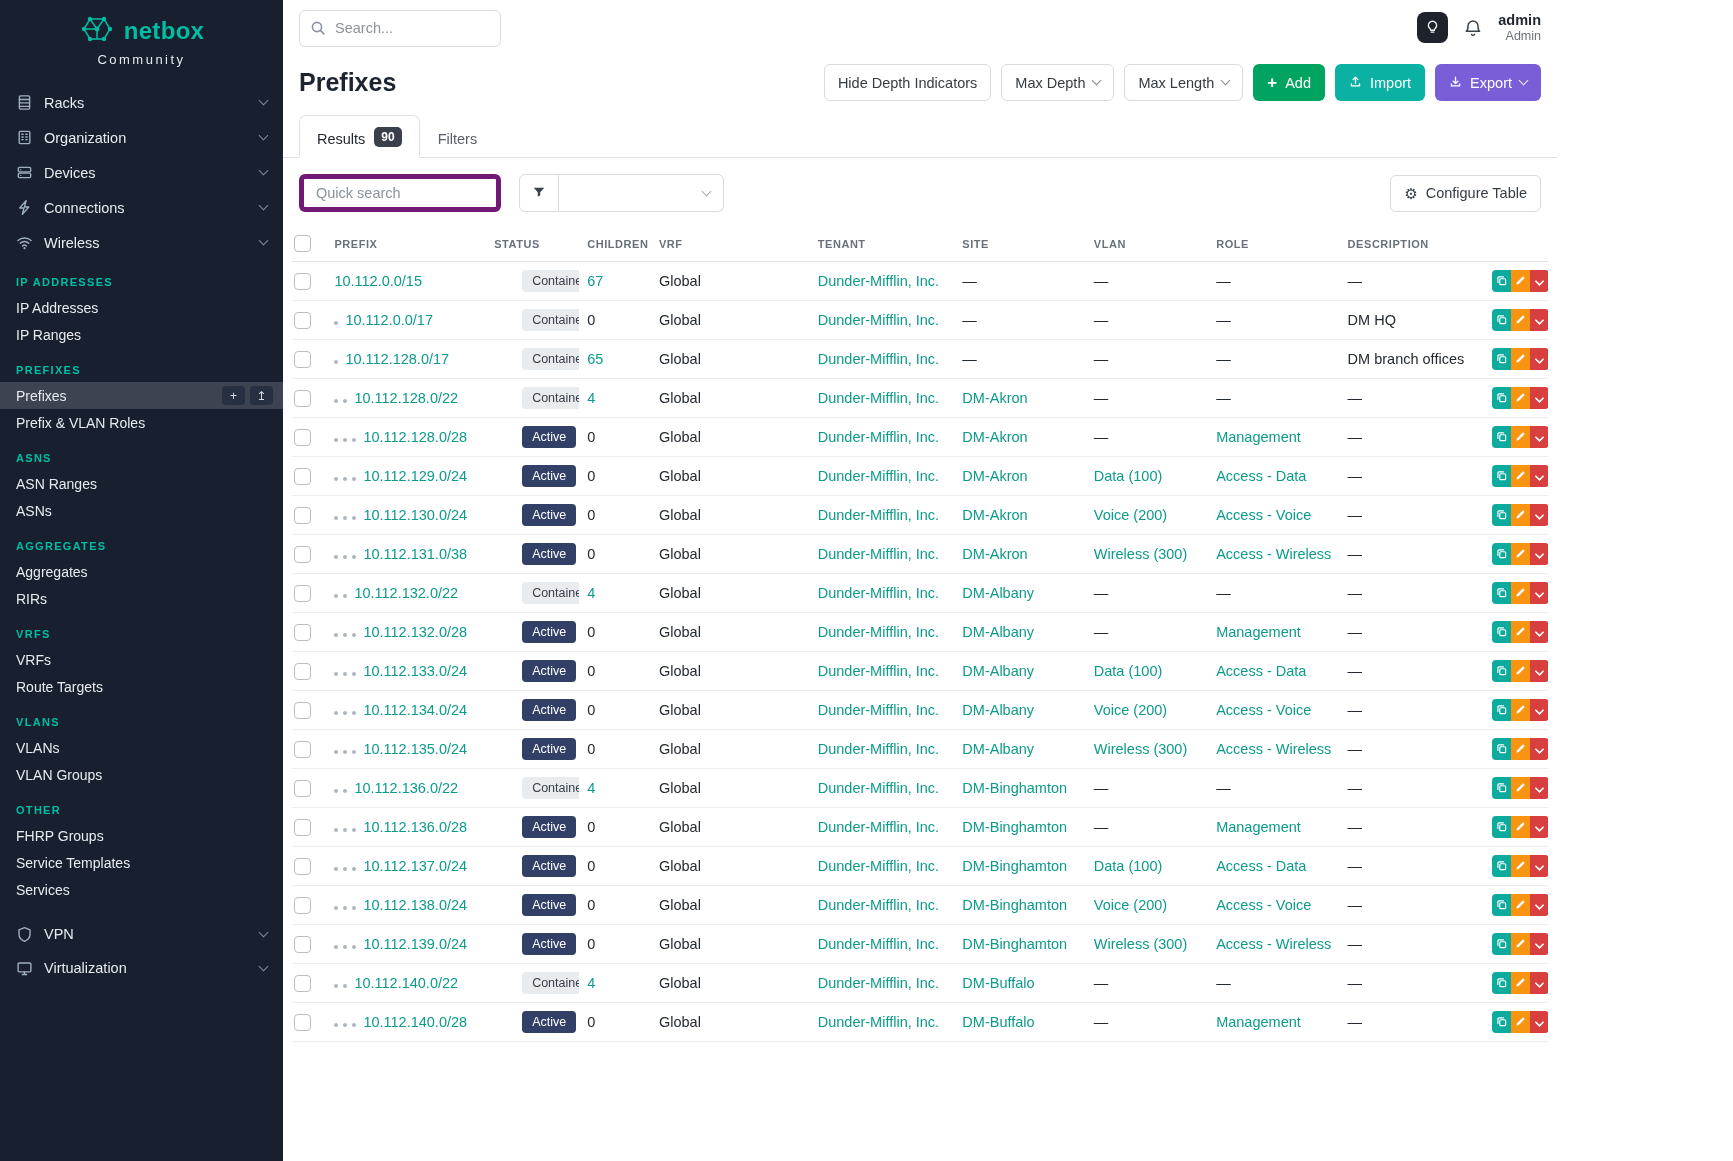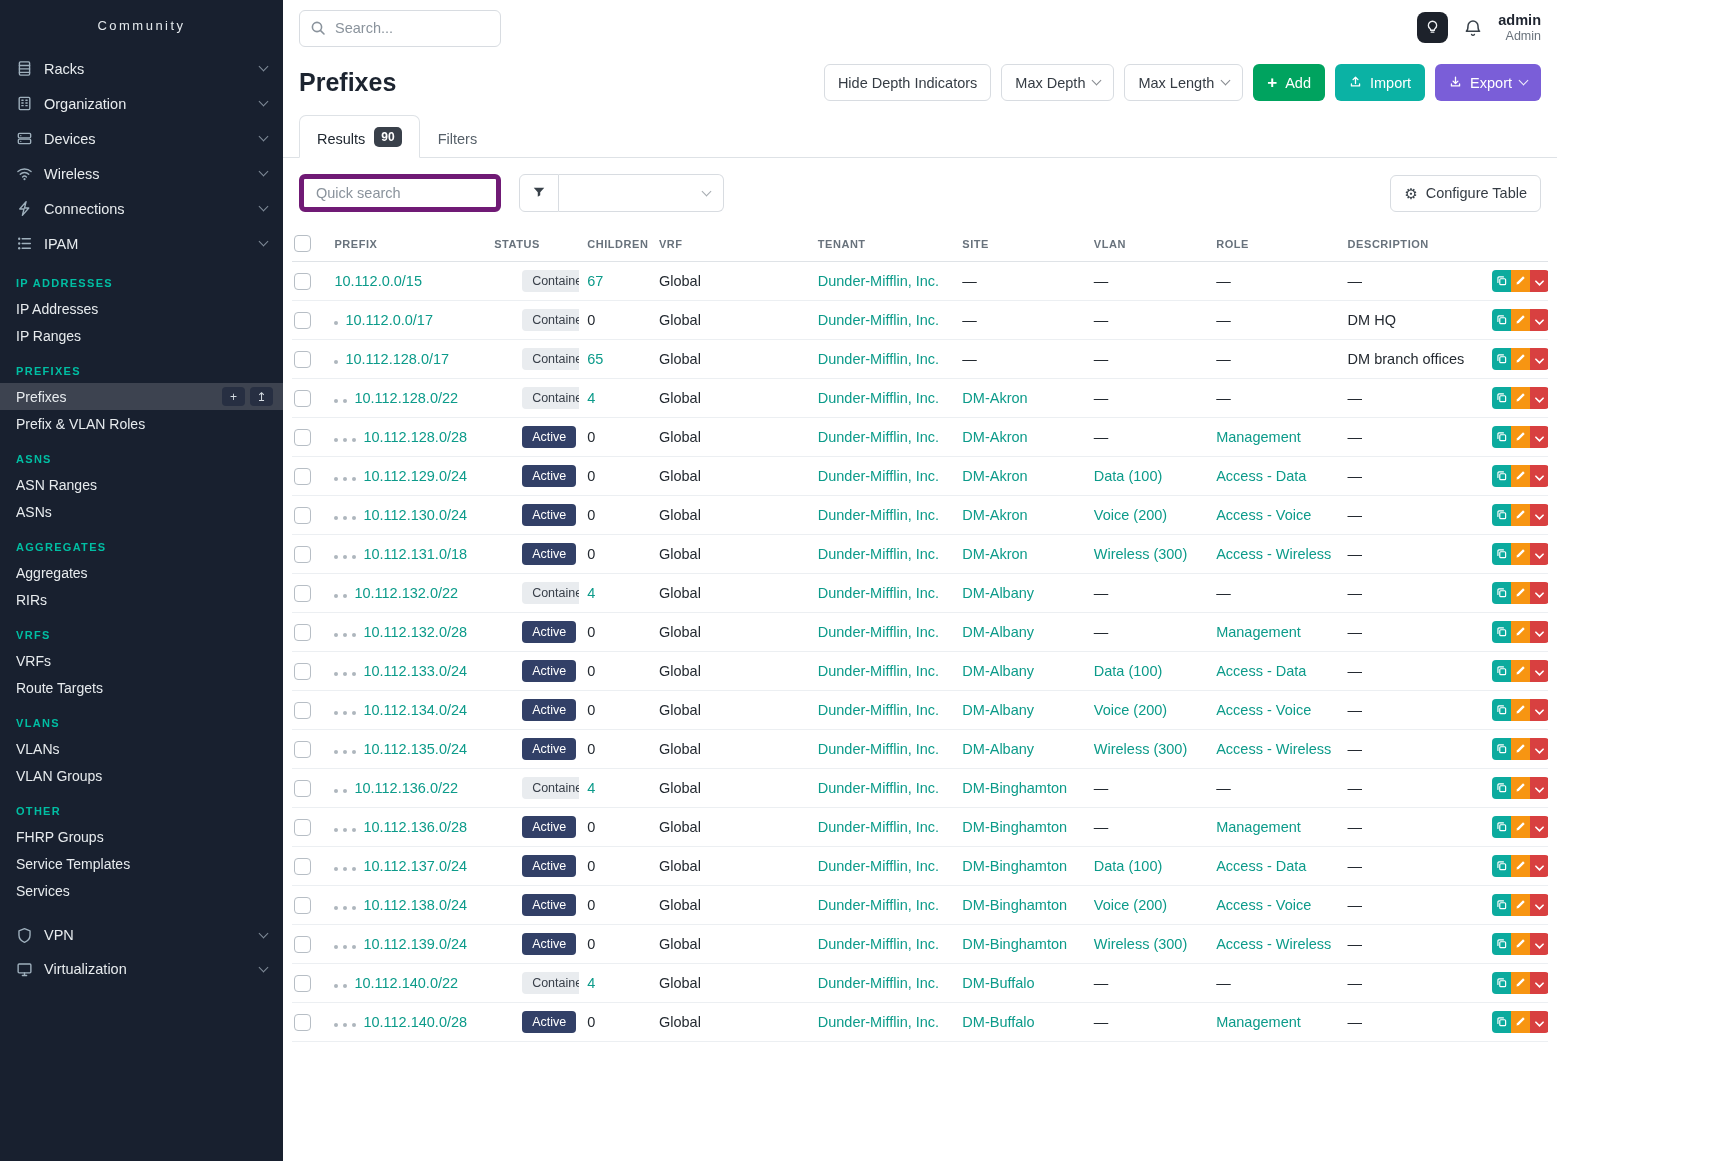--- a/index.html
+++ b/index.html
@@ -106,20 +106,40 @@
   .abtn.edit { background: #f79512; }
   .abtn.more { background: #d84040; border-radius: 0 4px 4px 0; }
 </style>
 </head>
 <body>
 
 <div class="app">
 
   <aside class="sidebar">
     <div class="logo">
+      <div class="logo-row">
+        <span>
+          <svg width="36" height="30" viewBox="0 0 36 30">
+            <g stroke="#00bea3" stroke-width="1.5" fill="none">
+              <path d="M11 5 L25 5 L31 15 L25 25 L11 25 L5 15 Z"></path>
+              <path d="M11 5 L18 15 M25 5 L18 15 M5 15 L18 15 M18 15 L18 25"></path>
+            </g>
+            <g fill="#00bea3">
+              <circle cx="11" cy="5" r="2.2"></circle>
+                <circle cx="25" cy="5" r="2.2"></circle>
+              <circle cx="31" cy="15" r="2.2"></circle>
+                <circle cx="25" cy="25" r="2.2"></circle>
+              <circle cx="11" cy="25" r="2.2"></circle>
+                <circle cx="5" cy="15" r="2.2"></circle>
+              <circle cx="18" cy="15" r="2.4"></circle>
+            </g>
+          </svg>
+        </span>
+        <span class="logo-name">netbox</span>
+      </div>
       <div class="logo-sub">Community</div>
     </div>
 
     <nav class="nav" id="nav-top">
         <div class="side-item">
           <span class="s-icon">
             <svg viewBox="0 0 16 16">
               <rect x="3.2" y="1.8" width="9.6" height="12.4" rx="1"></rect>
               <path d="M3.2 5.2h9.6M3.2 8.4h9.6M3.2 11.6h9.6"></path>
             </svg>
@@ -144,46 +164,34 @@
               <rect x="2.2" y="8.6" width="11.6" height="4.2" rx="1"></rect>
               <path d="M4.5 5.3h.01M4.5 10.7h.01"></path>
             </svg>
           </span>
           <span class="s-label">Devices</span>
           <span class="chev"></span>
         </div>
         <div class="side-item">
           <span class="s-icon">
             <svg viewBox="0 0 16 16">
+              <path d="M9.5 1.5L3.5 8.5h4L6 14.5l6-7H8z"></path>
+            </svg>
+          </span>
+          <span class="s-label">Connections</span>
+          <span class="chev"></span>
+        </div>
+        <div class="side-item">
+          <span class="s-icon">
+            <svg viewBox="0 0 16 16">
               <path d="M1.8 6.2a9 9 0 0 1 12.4 0M4 8.7a5.6 5.6 0 0 1 8 0M6.2 11.2a2.6 2.6 0 0 1 3.6 0"></path>
               <circle cx="8" cy="13.3" r="1" fill="#9fb0bd" stroke="none"></circle>
             </svg>
           </span>
           <span class="s-label">Wireless</span>
-          <span class="chev"></span>
-        </div>
-        <div class="side-item">
-          <span class="s-icon">
-            <svg viewBox="0 0 16 16">
-              <path d="M9.5 1.5L3.5 8.5h4L6 14.5l6-7H8z"></path>
-            </svg>
-          </span>
-          <span class="s-label">Connections</span>
-          <span class="chev"></span>
-        </div>
-        <div class="side-item">
-          <span class="s-icon">
-            <svg viewBox="0 0 16 16">
-              <path d="M5.8 3.5h7.7M5.8 8h7.7M5.8 12.5h7.7"></path>
-              <circle cx="3" cy="3.5" r="1.1" fill="#9fb0bd" stroke="none"></circle>
-              <circle cx="3" cy="8" r="1.1" fill="#9fb0bd" stroke="none"></circle>
-              <circle cx="3" cy="12.5" r="1.1" fill="#9fb0bd" stroke="none"></circle>
-            </svg>
-          </span>
-          <span class="s-label">IPAM</span>
           <span class="chev"></span>
         </div>
       </nav>
     <div id="nav-sections">
         <div class="side-header">IP ADDRESSES</div>
         <div class="side-sub">
           <span>IP Addresses</span>
         </div>
         <div class="side-sub">
           <span>IP Ranges</span>
@@ -626,21 +634,21 @@
                       </svg></span>
                   </button>
                 </span></td>
             </tr>
             <tr>
               <td class="c-check"><input type="checkbox" style=""></td>
               <td><span class="dots">
                   <span class="dot"></span>
                   <span class="dot"></span>
                   <span class="dot"></span>
-                </span><a class="lnk">10.112.131.0/18</a></td>
+                </span><a class="lnk">10.112.131.0/38</a></td>
               <td><span class="badge b-active">Active</span></td>
               <td><span>0</span></td>
               <td><span>Global</span></td>
               <td><a class="lnk">Dunder-Mifflin, Inc.</a></td>
               <td><a class="lnk">DM-Akron</a></td>
               <td><a class="lnk">Wireless (300)</a></td>
               <td><a class="lnk">Access - Wireless</a></td>
               <td><span>—</span></td>
               <td class="c-actions"><span class="agroup">
                   <button class="abtn copy">

